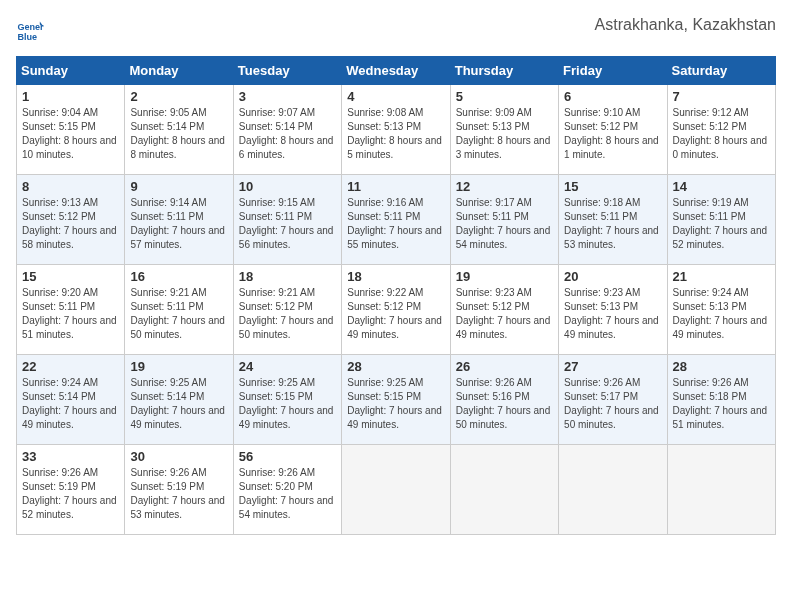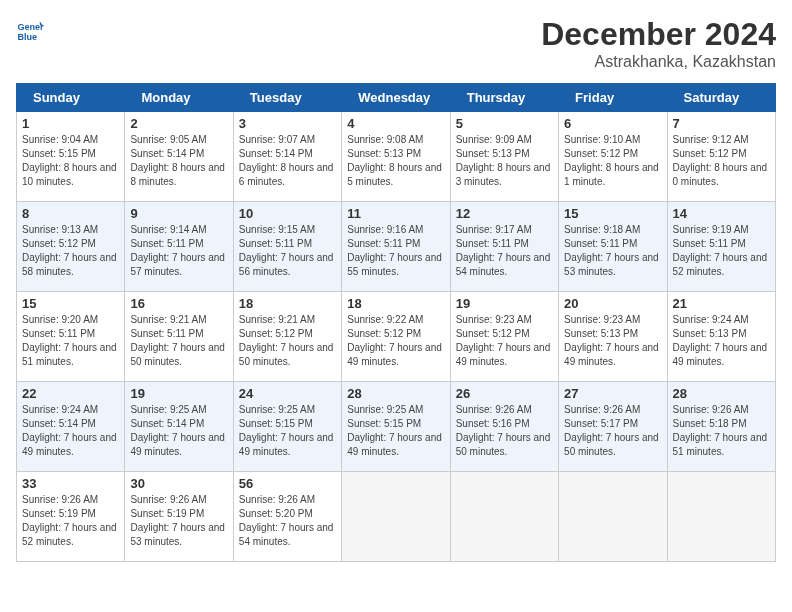--- a/index.html
+++ b/index.html
@@ -40,21 +40,21 @@
     table {
       width: 100%;
       border-collapse: collapse;
       table-layout: fixed;
     }
     th {
       background-color: #1a5fa8;
       color: #fff;
       font-size: 13px;
       font-weight: bold;
-      padding: 6px 16px;
+      padding: 6px 4px;
       text-align: left;
       border: 1px solid #1a5fa8;
     }
     td {
       border: 1px solid #ccc;
       vertical-align: top;
       padding: 4px 5px;
       font-size: 10px;
       color: #333;
       min-height: 80px;
@@ -86,21 +86,20 @@
 
 <div class="header">
   <div class="logo">
     <svg class="logo-icon" viewBox="0 0 40 40">
       <text x="2" y="20" font-size="13" font-weight="bold" fill="#1a5fa8">General</text>
       <text x="2" y="34" font-size="13" font-weight="bold" fill="#1a5fa8">Blue</text>
       <polygon points="34,8 40,16 34,12" fill="#1a5fa8"></polygon>
     </svg>
   </div>
   <div class="title-block">
-    <div class="month-title">December 2024</div>
     <div class="location-title">Astrakhanka, Kazakhstan</div>
   </div>
 </div>
 
 <table>
   <thead>
     <tr>
       <th>Sunday</th>
       <th>Monday</th>
       <th>Tuesday</th>

